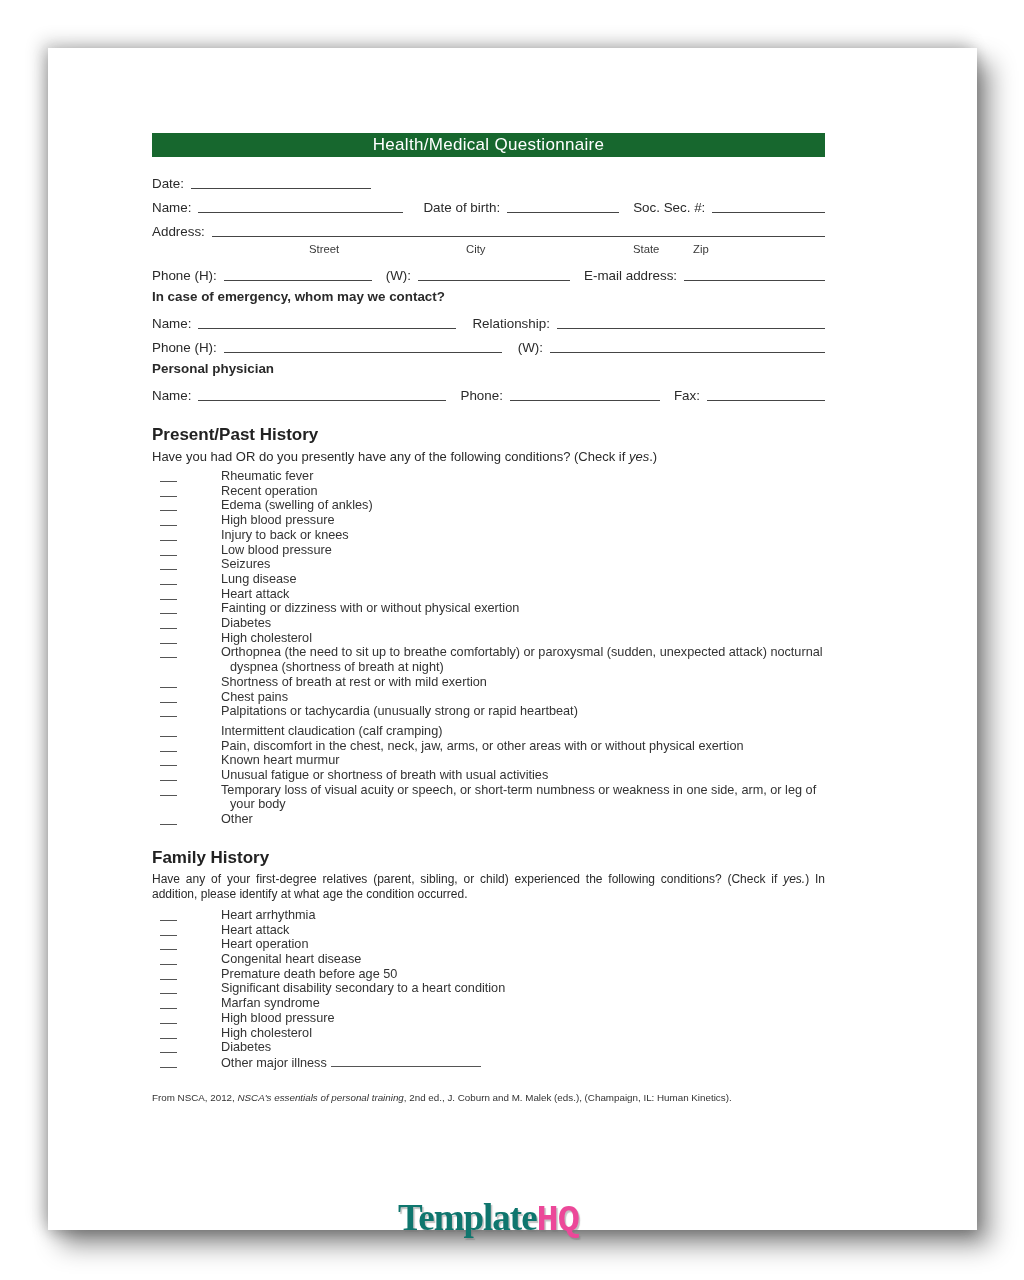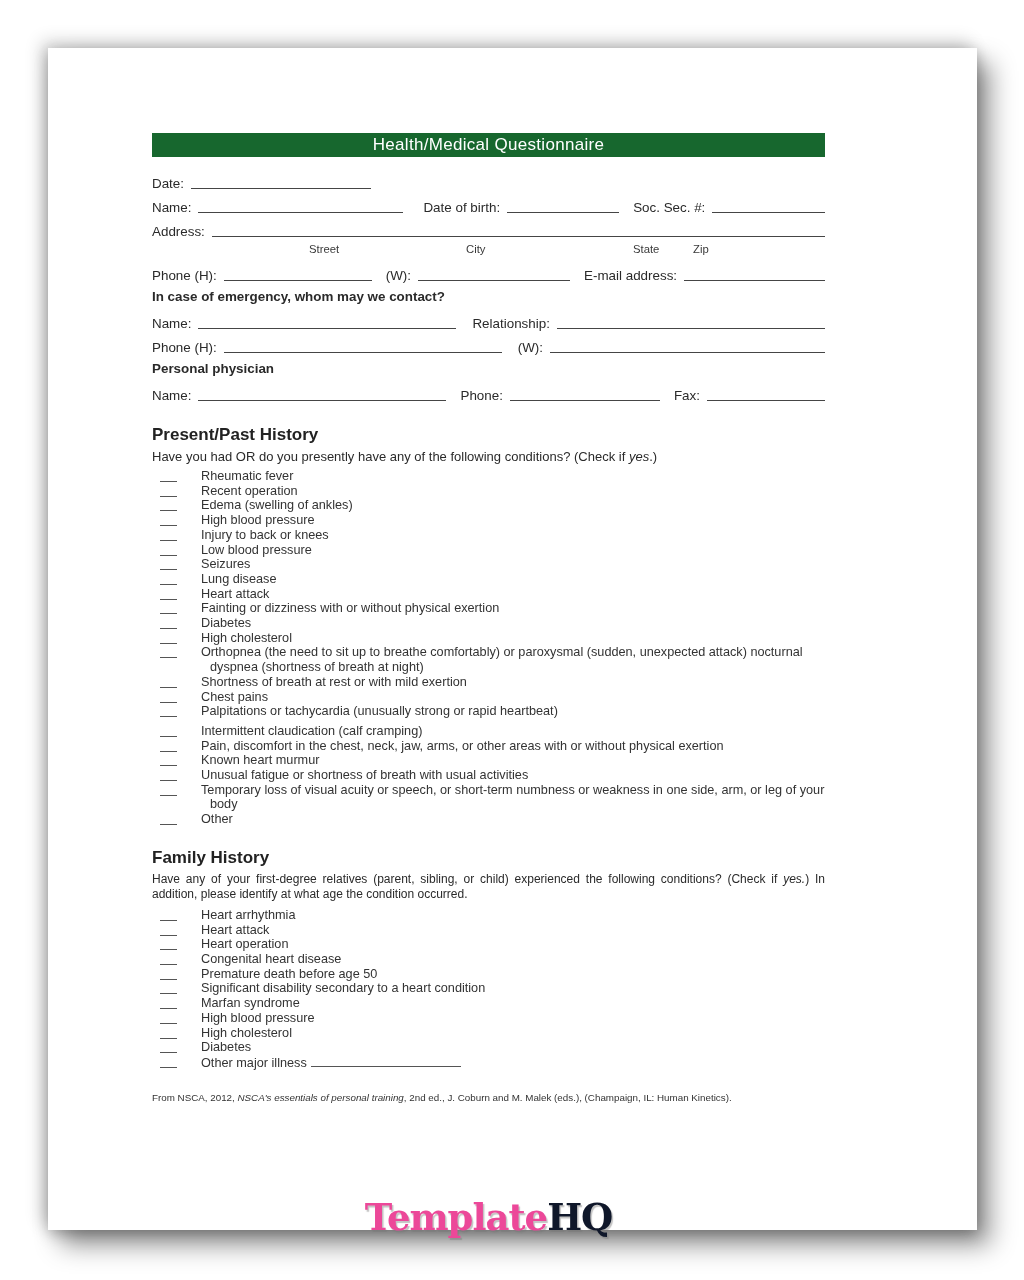--- a/index.html
+++ b/index.html
@@ -27,21 +27,21 @@
   .sl-street{left:157px;} .sl-city{left:314px;} .sl-state{left:481px;} .sl-zip{left:541px;}
 
   .headrow{display:flex;align-items:center;height:24px;font-size:13.4px;font-weight:bold;}
 
   h2{margin:21px 0 0 0;font-size:17px;font-weight:bold;color:#222;}
   .intro{margin:4px 0 5px 0;font-size:13px;}
   .intro i, .famintro i{font-style:italic;}
   .famintro{margin:4px 0 5px 0;font-size:12px;text-align:justify;line-height:15.5px;}
 
   .items{margin-top:3px;}
-  .item{display:flex;align-items:flex-start;}
+  .item{display:flex;align-items:flex-start;gap:20px;}
   .item.gap{margin-top:5px;}
   .item .blank{flex:none;width:17px;border-bottom:1.3px solid #555;height:12px;margin-left:8px;}
   .item .itext{margin-left:24px;font-size:12.7px;line-height:14.7px;color:#333;
                padding-left:9px;text-indent:-9px;}
   .tailblank{display:inline-block;width:150px;border-bottom:1.3px solid #555;height:11px;margin-left:4px;}
 
   .citation{margin-top:21px;font-size:9.8px;color:#333;}
   .citation i{font-style:italic;}
 
   .logo{margin-top:92px;text-align:center;font-family:"DejaVu Serif",serif;
@@ -258,18 +258,18 @@
           </div>
           <div class="item">
             <span class="blank"></span>
             <span class="itext">Other major illness<span class="tailblank"></span></span>
           </div>
         </div>
 
       <div class="citation"><span>From NSCA, 2012, </span><i>NSCA's essentials of personal training</i><span>, 2nd ed., J. Coburn and M. Malek (eds.), (Champaign, IL: Human Kinetics).</span></div>
 
       <div class="logo">
-        <span id="logo1" style="color: #ec4899;">Template</span><span id="logo2" style="color: #0f172a;">HQ</span>
+        <span id="logo1" style="color: #0f766e; font-family: Liberation Serif, serif;">Template</span><span id="logo2" style="color: #ec4899; font-family: Liberation Mono, monospace;">HQ</span>
       </div>
 
     </div>
   </div>
 </div>
 
 </body></html>

